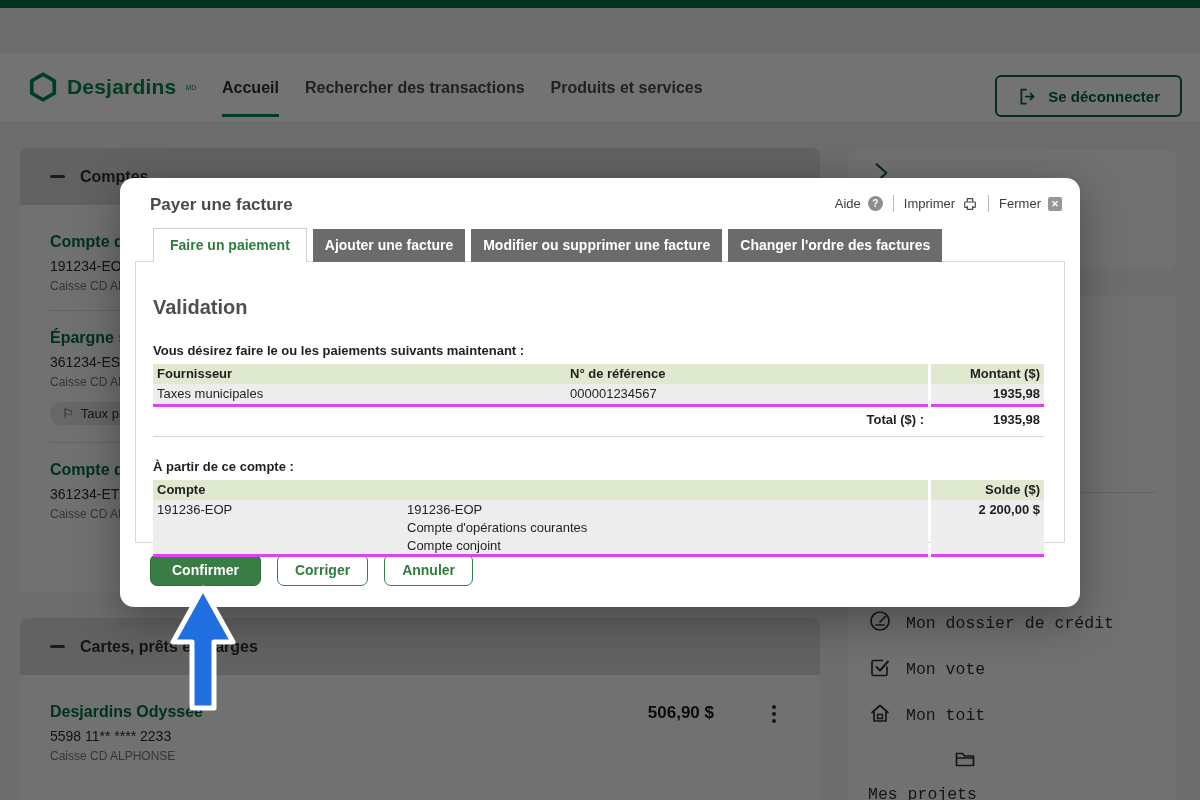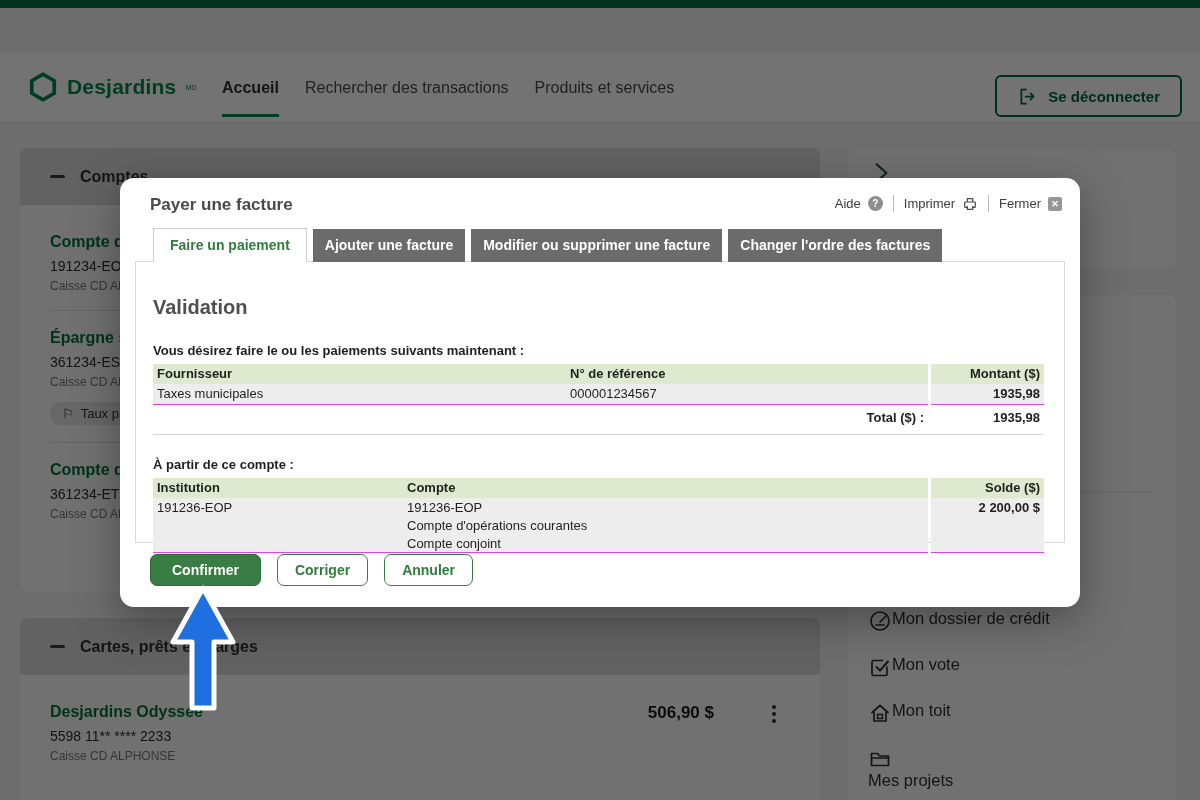--- a/index.html
+++ b/index.html
@@ -7,21 +7,21 @@
   body { font-family:"Liberation Sans", sans-serif; background:#f2f2f2; }
   .stage { position:relative; width:1200px; height:800px; overflow:hidden; background:#f2f2f2; }
 
   
   .topstrip { position:absolute; left:0; top:0; width:1200px; height:8px; background:#00794a; z-index:1; }
   .header { position:absolute; left:0; top:8px; width:1200px; height:70px; background:#ffffff; border-bottom:1px solid #e3e3e3; z-index:1;margin-top:45px; }
   .logo { position:absolute; left:28px; top:19px; display:flex; align-items:center; gap:9px; }
   .logo-text { font-size:21px; font-weight:bold; color:#00874e; letter-spacing:.2px; }
   .logo-mark { font-size:7px; color:#00874e; vertical-align:super; }
   .nav { position:absolute; left:222px; top:0; height:70px; display:flex; align-items:center; gap:26px; }
-  .nav-item { font-size:16px; color:#4a4a4a; position:relative; height:70px; display:flex; align-items:center; cursor:pointer; }
+  .nav-item { font-size:16px; color:#4a4a4a; position:relative; height:70px; display:flex; align-items:center; cursor:pointer;font-weight:bold; }
   .nav-item.active { font-weight:bold; color:#2f2f2f; }
   .nav-item.active::after { content:""; position:absolute; left:0; right:0; bottom:6px; height:3px; background:#00874e; }
   .logout-btn { position:absolute; right:18px; top:22px; height:42px; padding:0 20px; display:flex; align-items:center; gap:10px;
     border:2px solid #00653c; border-radius:6px; background:#fff; color:#00653c; font-size:15px; font-weight:bold; cursor:pointer; }
 
   
   .panel { position:absolute; background:#fbfbfb; border-radius:8px; z-index:1; }
   .panel-head { height:57px; background:#dadada; border-radius:8px 8px 0 0; display:flex; align-items:center; padding-left:30px; gap:15px; }
   .dash-icon { width:15px; height:3px; background:#3a3a3a; border-radius:2px; }
   .panel-title { font-size:16px; font-weight:bold; color:#2f2f2f; }
@@ -40,21 +40,21 @@
   .card-row { position:absolute; left:30px; right:30px; }
   .card-amount { position:absolute; right:76px; top:0; font-size:17px; font-weight:bold; color:#1a1a1a; }
   .kebab { position:absolute; right:14px; top:2px; display:flex; flex-direction:column; gap:3px; cursor:pointer; }
   .kebab i { width:4px; height:4px; border-radius:50%; background:#2f2f2f; }
 
   
   .promo-card { left:848px; top:150px; width:328px; height:118px; }
   .chevron { position:absolute; left:22px; top:10px; }
   .sidebar-card { left:848px; top:295px; width:328px; height:560px; }
   .sidebar-divider { position:absolute; left:20px; right:20px; top:197px; border:none; border-top:1px solid #e2e2e2; }
-  .side-item { position:absolute; left:20px; display:flex; align-items:flex-start; cursor:pointer; }
+  .side-item { position:absolute; left:20px; display:flex; align-items:flex-end; gap:14px; cursor:pointer;font-family:Liberation Mono, monospace; }
   .side-label { font-size:16.5px; color:#2f2f2f; }
   .side-icon svg { display:block; }
 
   
   .overlay { position:absolute; inset:0; background:rgba(0,0,0,0.55); z-index:5; }
 
   
   .modal { position:absolute; left:120px; top:178px; width:960px; height:429px; background:#ffffff; border-radius:14px;
     box-shadow:0 12px 45px rgba(0,0,0,.35); z-index:10; }
   .modal-title { position:absolute; left:30px; top:17px; font-size:17px; font-weight:bold; color:#4a4a4a; }
@@ -74,21 +74,21 @@
   .content-box { position:absolute; left:15px; top:83px; width:930px; height:282px; border:1px solid #d9d9d9; background:#fff;
     padding:26px 20px 0 17px; z-index:1; }
   .section-title { font-size:20px; font-weight:bold; color:#4f4f4f; margin:8px 0 24px 0; }
   .tbl-intro { font-size:13px; font-weight:bold; color:#1f1f1f; margin-bottom:6px; }
 
   .t-row { display:flex; }
   .t-main { flex:1; display:flex; }
   .t-gap { width:3px; }
   .t-amt { width:113px; text-align:right; }
   .thead .t-main, .thead .t-amt { background:#dfe9d0; font-weight:bold; }
-  .tdata .t-main, .tdata .t-amt { background:#ededed; border-bottom:1px solid #d946ef; }
+  .tdata .t-main, .tdata .t-amt { background:#ededed; border-bottom:3px solid #d946ef; }
   .thead, .tdata { font-size:13px; color:#1f1f1f; }
   .cell { padding:2px 4px; line-height:16px; }
   .c-fourn { width:413px; }
   .c-inst { width:250px; }
   .c-flex { flex:1; }
   .t-amt .cell { font-weight:bold; }
   .total-row { display:flex; margin-top:3px; padding-bottom:6px; border-bottom:1px solid #d6d6d6; font-size:13px; font-weight:bold; color:#1f1f1f; }
   .total-row .t-main { justify-content:flex-end; }
   .acct-intro { margin-top:22px; }
   .compte-lines .cell { padding-top:2px; padding-bottom:0; }
@@ -308,21 +308,20 @@
               <div class="cell">1935,98</div>
             </div>
         </div>
       </div>
 
       <div class="tbl-intro acct-intro">À partir de ce compte :</div>
 
       <div>
         <div class="t-row thead">
           <div class="t-main">
-            <div class="cell c-inst">Institution</div>
             <div class="cell c-flex">Compte</div>
           </div>
           <div class="t-gap"></div>
           <div class="t-amt">
               <div class="cell">Solde ($)</div>
             </div>
         </div>
         <div class="t-row tdata">
           <div class="t-main">
             <div class="cell c-inst">191236-EOP</div>

